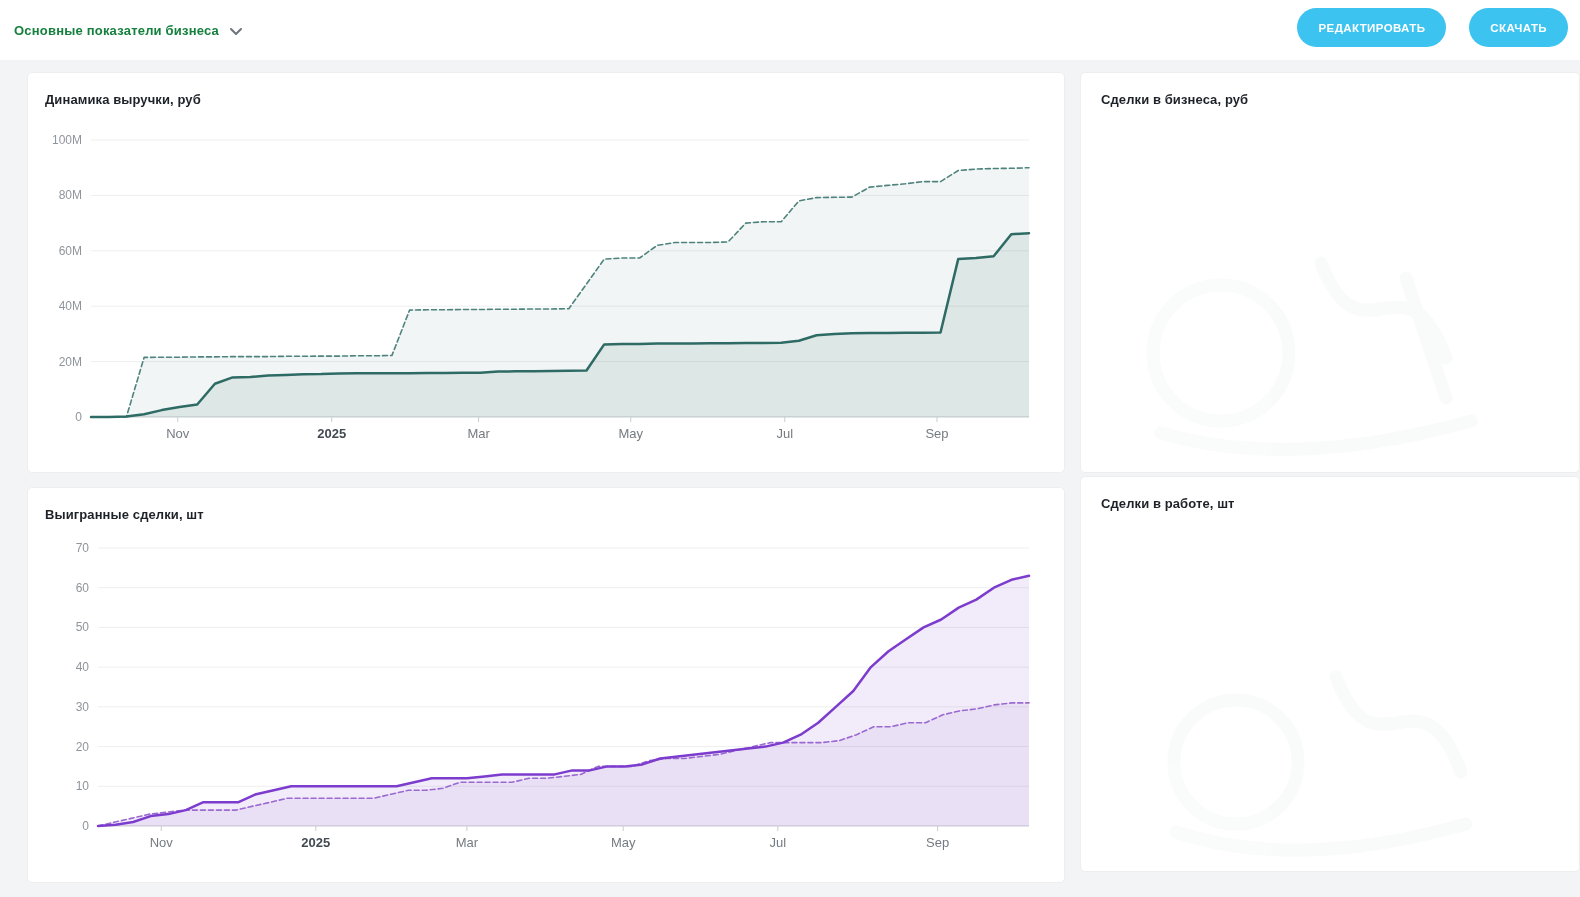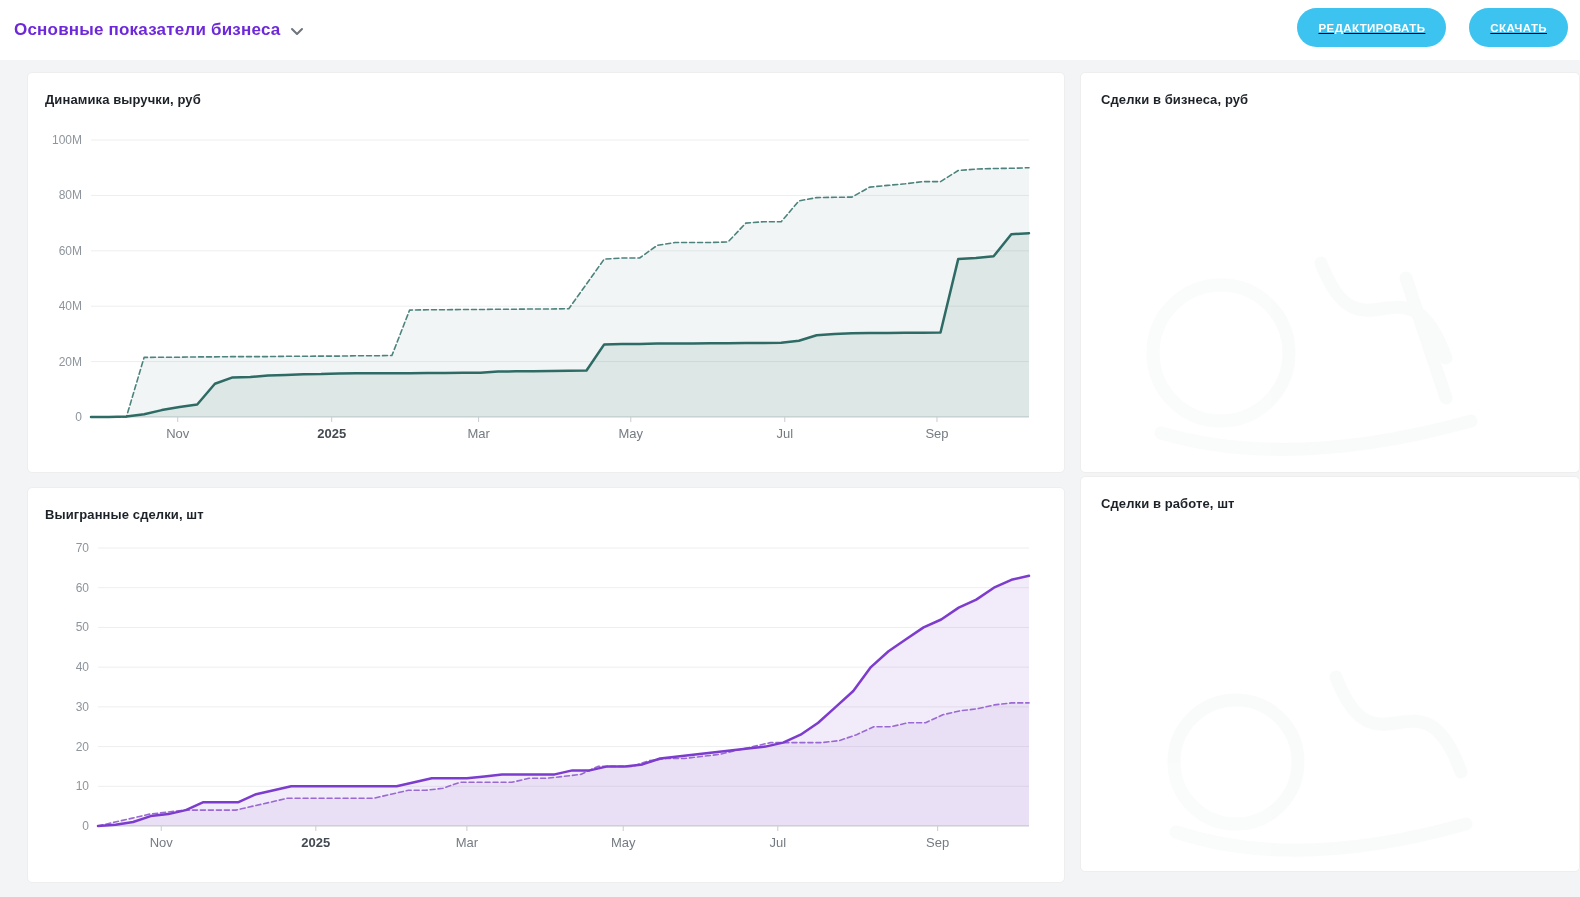--- a/index.html
+++ b/index.html
@@ -3,23 +3,23 @@
 <meta charset="utf-8">
 <style>
   * { margin:0; padding:0; box-sizing:border-box; }
   html,body { width:1580px; height:897px; overflow:hidden; }
   body { font-family:"Liberation Sans","DejaVu Sans",sans-serif; background:#f3f4f5; }
   .page { position:relative; width:1580px; height:897px; }
 
   
   .topbar { position:absolute; left:0; top:0; width:1580px; height:60px; background:#ffffff; }
   .title-wrap { position:absolute; left:14px; top:0; height:60px; display:flex; align-items:center; gap:10px; cursor:pointer; }
-  .page-title { font-size:17px; font-weight:700; color:#6d28d9; letter-spacing:.2px; }
+  .page-title { font-size:13px; font-weight:700; color:#15803d; letter-spacing:.2px; }
   .chev { margin-top:3px; }
-  .actions { position:absolute; right:12px; top:8px; display:flex; gap:23px;text-decoration:underline; }
+  .actions { position:absolute; right:12px; top:8px; display:flex; gap:23px; }
   .btn { height:39px; border:none; border-radius:20px; background:#3cc3f0; color:#ffffff;
          font-family:inherit; font-size:11.5px; font-weight:700; letter-spacing:.4px;
          padding:0 21px; cursor:pointer; white-space:nowrap; }
 
   
   .card { position:absolute; background:#ffffff; border:1px solid #eeeeef; border-radius:5px; overflow:hidden; }
   .card h2 { position:absolute; left:17px; top:19px; font-size:13px; font-weight:700; color:#1d2228; letter-spacing:.1px; }
   .card-right h2 { left:20px; }
   #card-0 { left:27px;  top:72px;  width:1038px; height:401px; }
   #card-1 { left:1080px; top:72px;  width:500px;  height:401px; }

